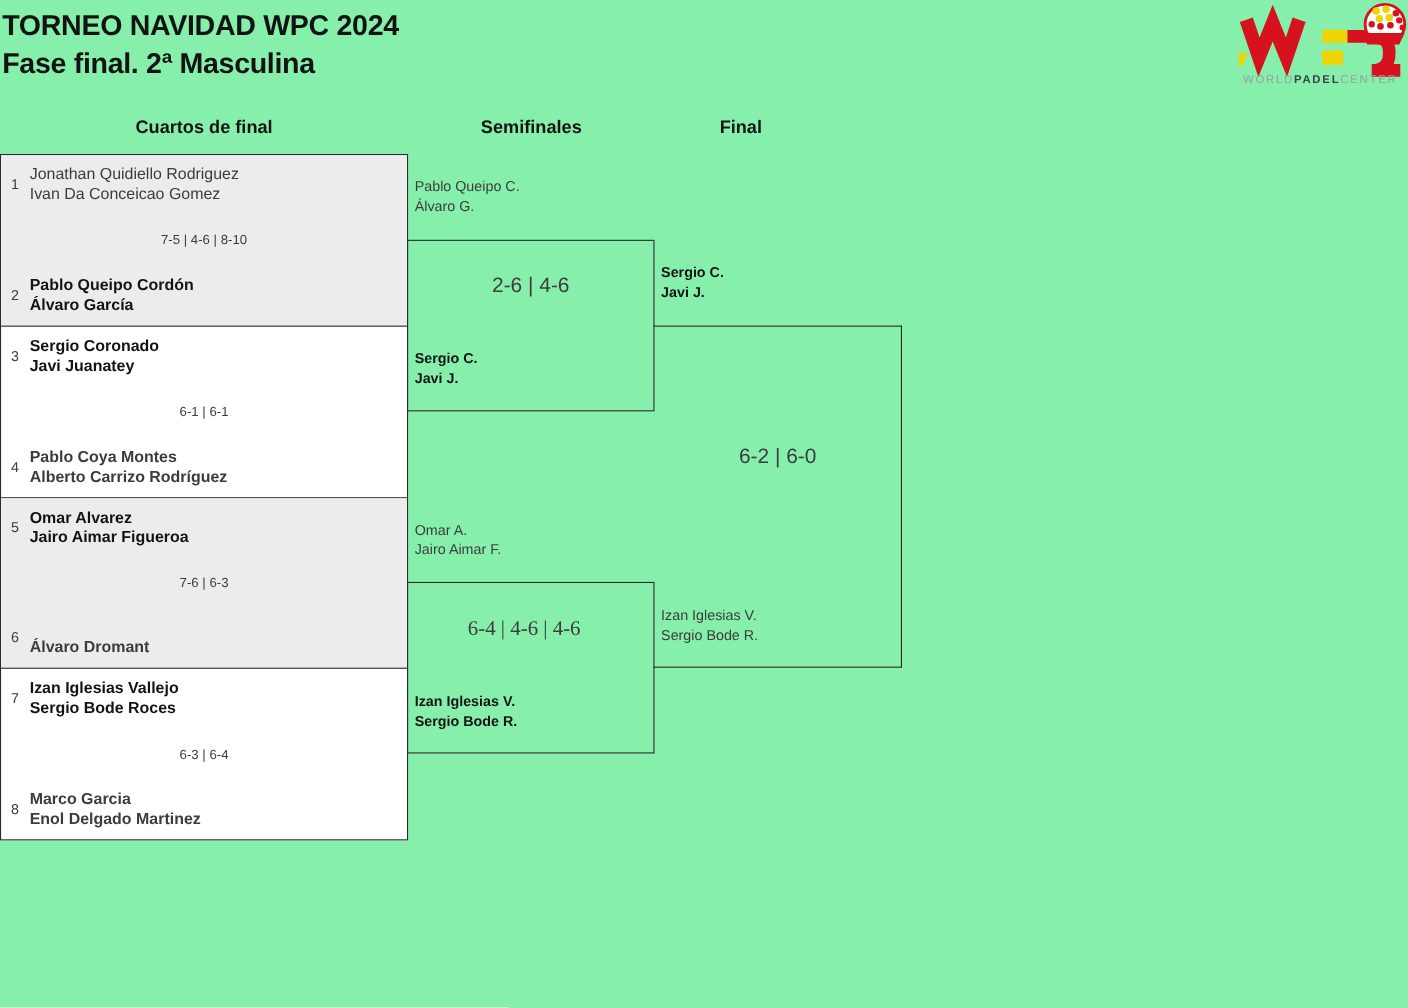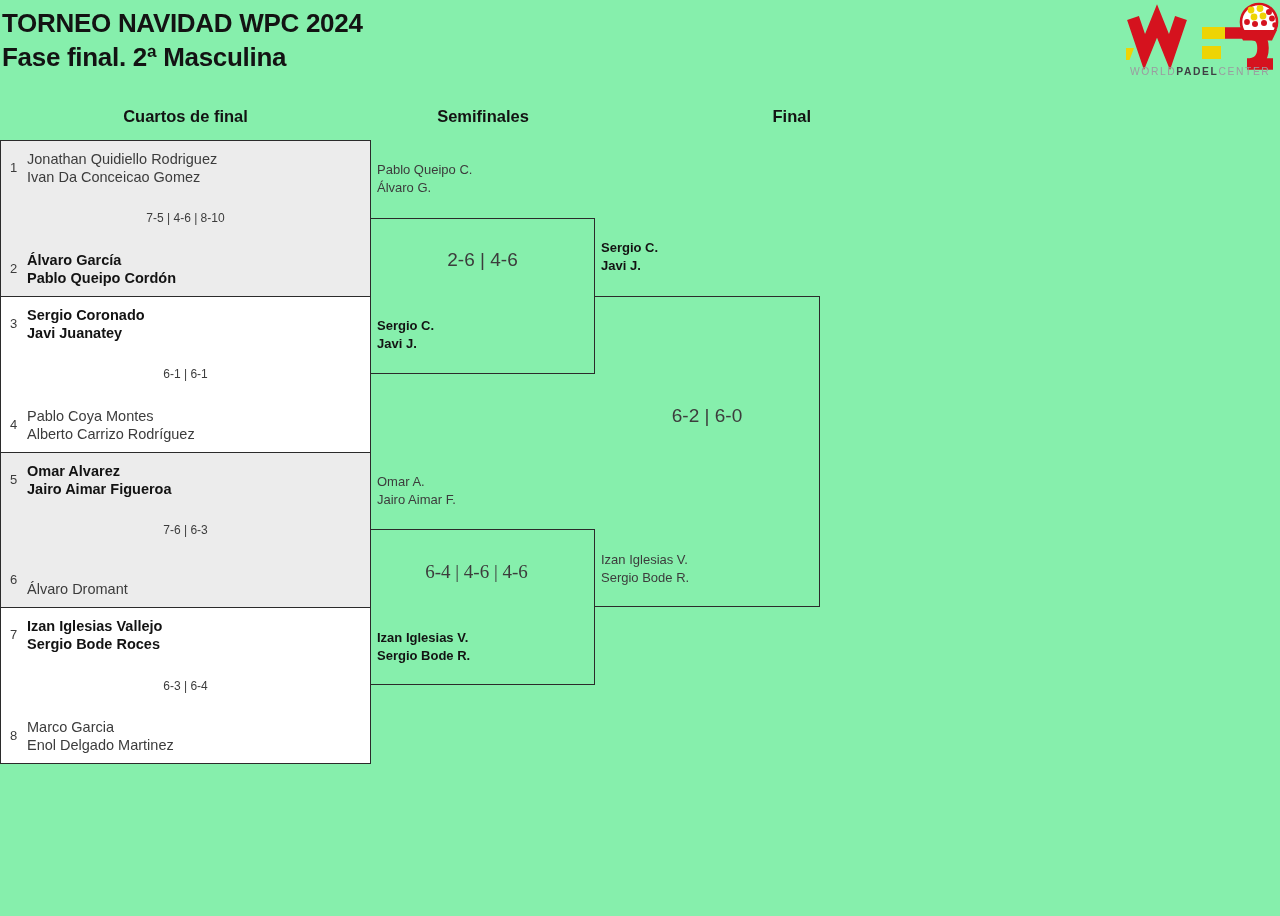--- a/index.html
+++ b/index.html
@@ -22,33 +22,33 @@
   .title-line{font-size:26px;line-height:34px;font-weight:700;color:var(--ink);letter-spacing:-0.3px;}
 
   
   .logo{position:absolute;left:1126px;top:2px;width:154px;height:78px;}
   .logo svg{display:block;}
 
   
   .col-header{position:absolute;top:107px;text-align:center;font-size:16.5px;font-weight:700;color:var(--ink);}
   .col-header.c1{left:0;width:371px;}
   .col-header.c2{left:371px;width:224px;}
-  .col-header.c3{left:586px;width:225px;text-align:right;}
+  .col-header.c3{left:561px;width:225px;}
 
   
   .qf-container{position:absolute;left:0;top:140px;width:371px;height:624px;border:1px solid var(--line);display:flex;flex-direction:column;background:#fff;}
   .qrow{position:relative;flex:1;border-bottom:1px solid var(--line);}
   .qrow:last-child{border-bottom:none;}
   .qrow.shade{background:var(--shade);}
   .seed{position:absolute;left:9px;width:15px;font-size:13px;line-height:18px;color:var(--text);}
   .seed.s1{top:18px;}
   .seed.s2{bottom:18px;}
   .pair{position:absolute;left:26px;right:6px;font-size:14.5px;line-height:18px;font-weight:400;color:var(--text);}
   .pair.t1{top:9px;}
-  .pair.t2{bottom:9px;}
+  .pair.t2{bottom:9px;font-weight:bold;}
   .pair.winner{font-weight:700;color:var(--ink);}
   .mscore{position:absolute;left:0;right:0;top:50%;transform:translateY(-50%);text-align:center;font-size:12px;color:var(--text);}
 
   
   .rbox{position:absolute;border:1px solid var(--line);background:transparent;}
   #sf1-box{left:370px;top:218px;width:225px;height:156px;}
   #sf2-box{left:370px;top:529px;width:225px;height:156px;}
   #final-box{left:594px;top:296px;width:226px;height:311px;border-left:none;}
 
   
@@ -116,22 +116,22 @@
 
     <div class="qrow shade">
       <div class="seed s1">1</div>
       <div class="pair t1">
         <div>Jonathan Quidiello Rodriguez</div>
         <div>Ivan Da Conceicao Gomez</div>
       </div>
       <div class="mscore">7-5 | 4-6 | 8-10</div>
       <div class="seed s2">2</div>
       <div class="pair t2 winner">
+        <div>Pablo Queipo Cordón</div>
         <div>Álvaro García</div>
-        <div>Pablo Queipo Cordón</div>
       </div>
     </div>
 
     <div class="qrow">
       <div class="seed s1">3</div>
       <div class="pair t1 winner">
         <div>Sergio Coronado</div>
         <div>Javi Juanatey</div>
       </div>
       <div class="mscore">6-1 | 6-1</div>

